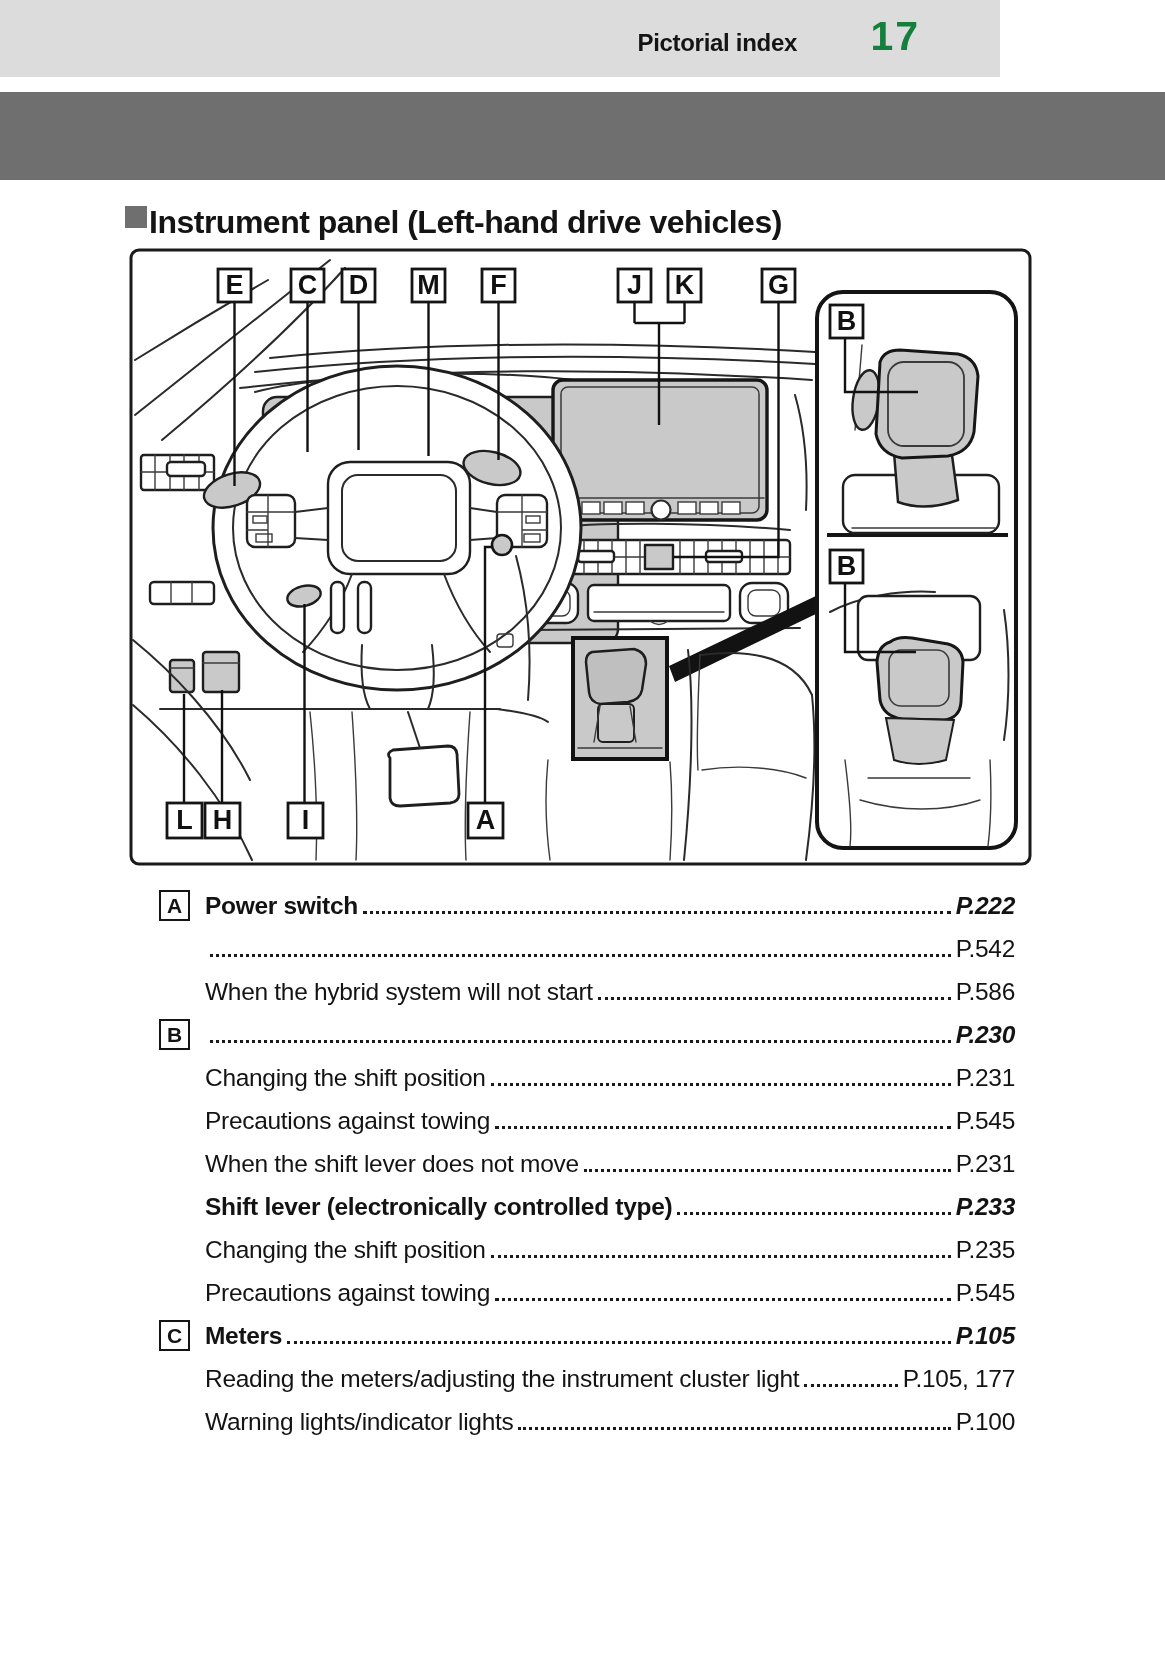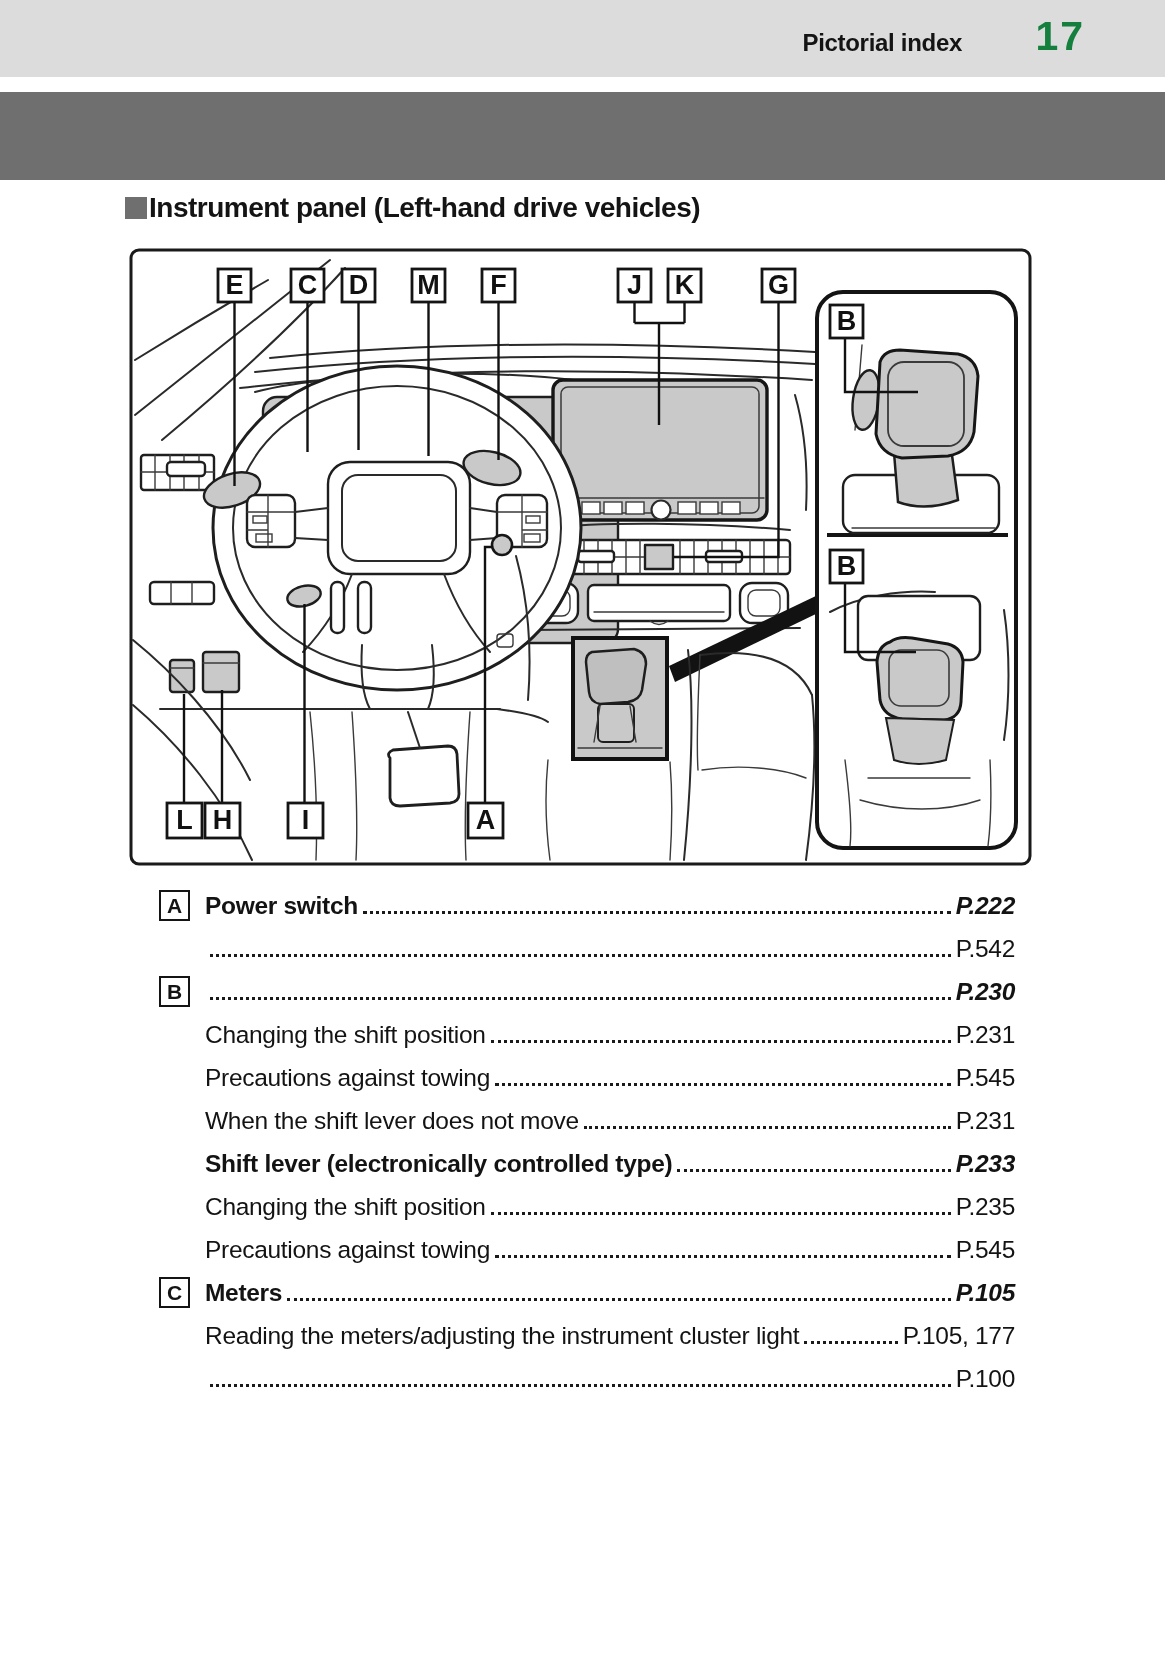--- a/index.html
+++ b/index.html
@@ -1,28 +1,28 @@
 <!DOCTYPE html>
 <html><head>
 <meta charset="utf-8">
 <style>
   html,body{margin:0;padding:0;}
   body{
     width:1165px;height:1653px;position:relative;background:#ffffff;
     font-family:"Liberation Sans", sans-serif;color:#141414;overflow:hidden;
   }
   
-  .topbar{position:absolute;left:0;top:0;width:1165px;height:77px;background:#dcdcdc;}
+  .topbar{position:absolute;left:0;top:0;width:1000px;height:77px;background:#dcdcdc;}
   .topbar-title{position:absolute;right:203px;top:29px;font-size:24px;font-weight:bold;letter-spacing:-0.3px;color:#141414;}
   .topbar-num{position:absolute;right:80px;top:13px;font-size:41px;font-weight:bold;letter-spacing:2px;color:#15803d;}
   .chapter-band{position:absolute;left:0;top:92px;width:1165px;height:88px;background:#6f6f6f;}
   
   .heading{position:absolute;left:125px;top:192px;display:flex;align-items:center;}
   .heading .bullet{width:22px;height:22px;background:#6f6f6f;margin-right:2px;flex:none;}
-  .heading .htext{font-size:28px;font-weight:bold;letter-spacing:-0.5px;white-space:nowrap;}
+  .heading .htext{font-size:32px;font-weight:bold;letter-spacing:-0.5px;white-space:nowrap;margin-top:12px;}
   
   svg.diagram{position:absolute;left:0;top:0;}
   .art{stroke:#2a2a2a;stroke-width:2;fill:none;stroke-linecap:round;stroke-linejoin:round;}
   .artthin{stroke:#3a3a3a;stroke-width:1.4;fill:none;stroke-linecap:round;}
   .shade{fill:#c9c9c9;stroke:#1e1e1e;stroke-width:2.4;stroke-linejoin:round;}
   .whitefill{fill:#ffffff;stroke:#1e1e1e;stroke-width:2.4;stroke-linejoin:round;}
   .leader{stroke:#111;stroke-width:2.4;fill:none;}
   .cbox{fill:#fff;stroke:#141414;stroke-width:2.8;}
   .cletter{font-family:"Liberation Sans",sans-serif;font-size:27px;font-weight:bold;fill:#111;text-anchor:middle;}
   
@@ -271,20 +271,26 @@
     <span class="page">P.222</span>
   </div>
 
 
   <div class="row sub">
 
     <span class="dots"></span>
     <span class="page">P.542</span>
   </div>
 
+  <div class="row sub">
+
+    <span class="label">When the hybrid system will not start</span>
+    <span class="dots"></span>
+    <span class="page">P.586</span>
+  </div>
 
 
   <div class="row main">
     <span class="letterbox">B</span>
     <span class="dots"></span>
     <span class="page">P.230</span>
   </div>
 
   <div class="row sub">
 
@@ -337,16 +343,17 @@
 
   <div class="row sub">
 
     <span class="label">Reading the meters/adjusting the instrument cluster light</span>
     <span class="dots"></span>
     <span class="page">P.105, 177</span>
   </div>
 
   <div class="row sub">
 
+    <span class="label">Warning lights/indicator lights</span>
     <span class="dots"></span>
     <span class="page">P.100</span>
   </div>
 </div>
 
 </body></html>

